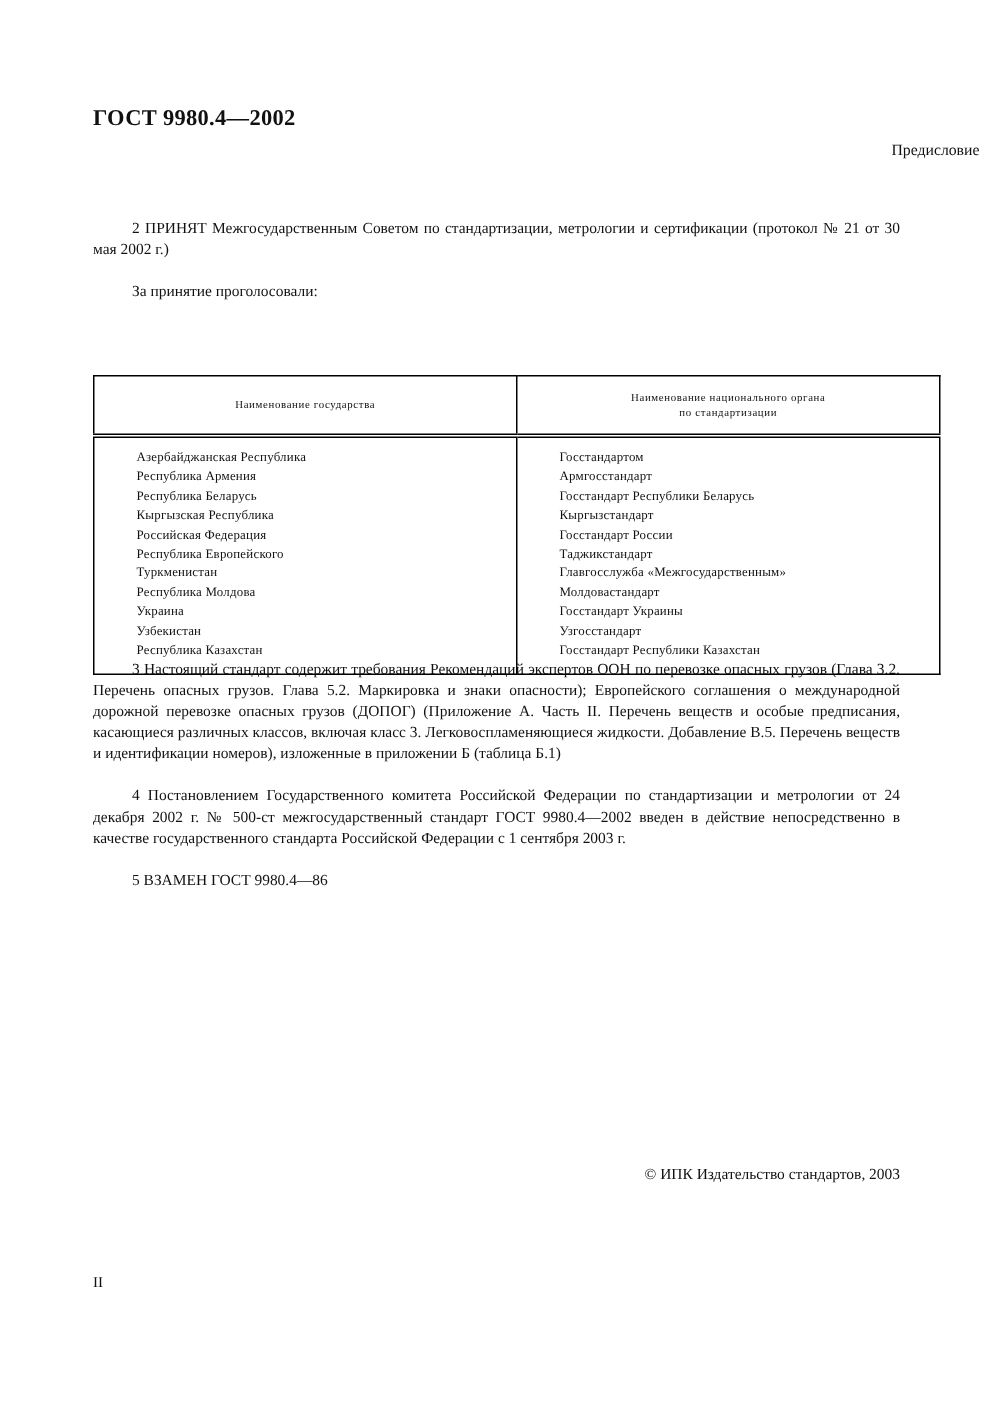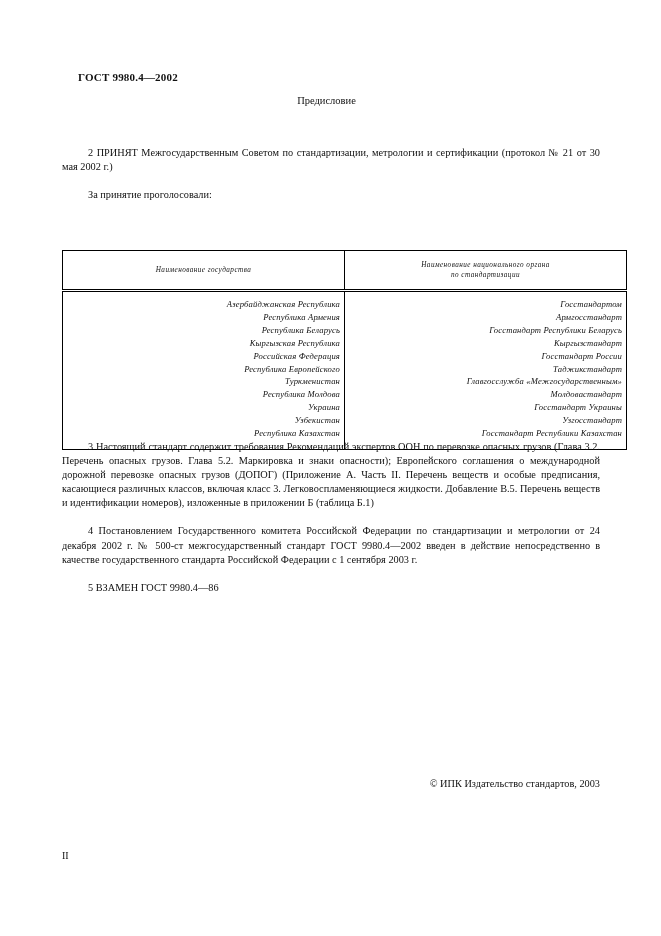--- a/index.html
+++ b/index.html
@@ -16,33 +16,33 @@
     overflow: hidden;
   }
   .page {
     position: absolute;
     left: 0; top: 0;
     width: 661px;
     height: 936px;
   }
   .doc-header {
     position: absolute;
-    left: 78px;
+    left: 62px;
     top: 71px;
-    font-size: 11px;
+    font-size: 15px;
     font-weight: bold;
     letter-spacing: 0.2px;
     white-space: nowrap;
   }
   .section-title {
     position: absolute;
     left: 0;
     top: 95px;
     width: 653px;
-    text-align: center;
+    text-align: right;
     font-size: 10.5px;
   }
   .content {
     position: absolute;
     left: 62px;
     top: 118px;
     width: 538px;
   }
   p.para {
     margin: 0;
@@ -59,21 +59,20 @@
   .vote-table-wrap {
     position: absolute;
     left: 62px;
     top: 250px;
     width: 538px;
   }
   table.vote-table {
     border-collapse: collapse;
     width: 538px;
     table-layout: fixed;
-    font-style: italic;
   }
   table.vote-table td,
   table.vote-table th {
     border: 1px solid #000;
     padding: 0;
     vertical-align: top;
   }
   table.vote-table thead th {
     border-bottom: 3px double #000;
     font-weight: normal;
@@ -94,21 +93,20 @@
   ul.cell-list {
     list-style: none;
     margin: 0;
     padding: 0 4px 0 28px;
   }
   ul.cell-list li {
     font-size: 8.6px;
     line-height: 12.9px;
     white-space: nowrap;
     letter-spacing: 0.15px;
-    text-align: right;
   }
 
   
   .lower {
     position: absolute;
     left: 62px;
     top: 440px;
     width: 538px;
   }
 

